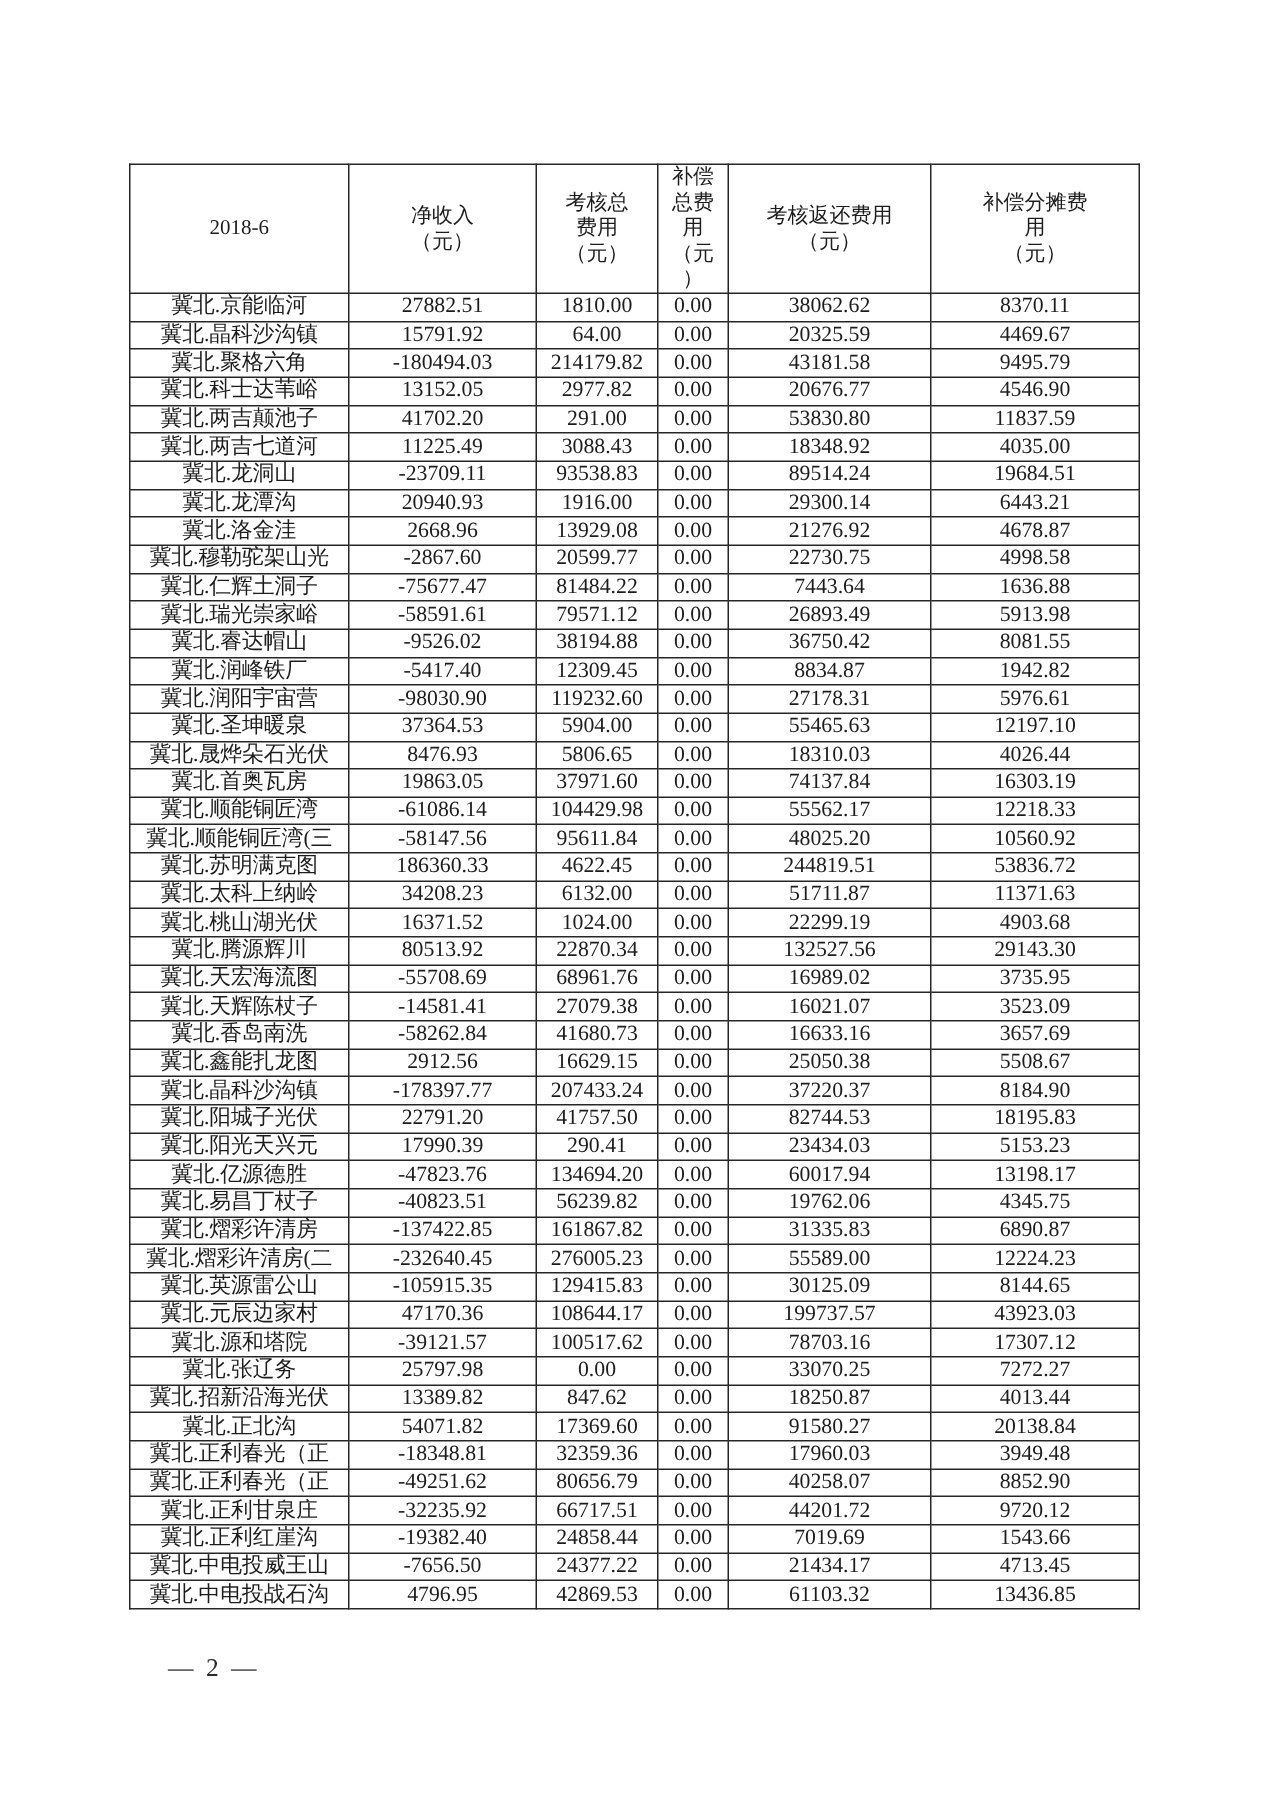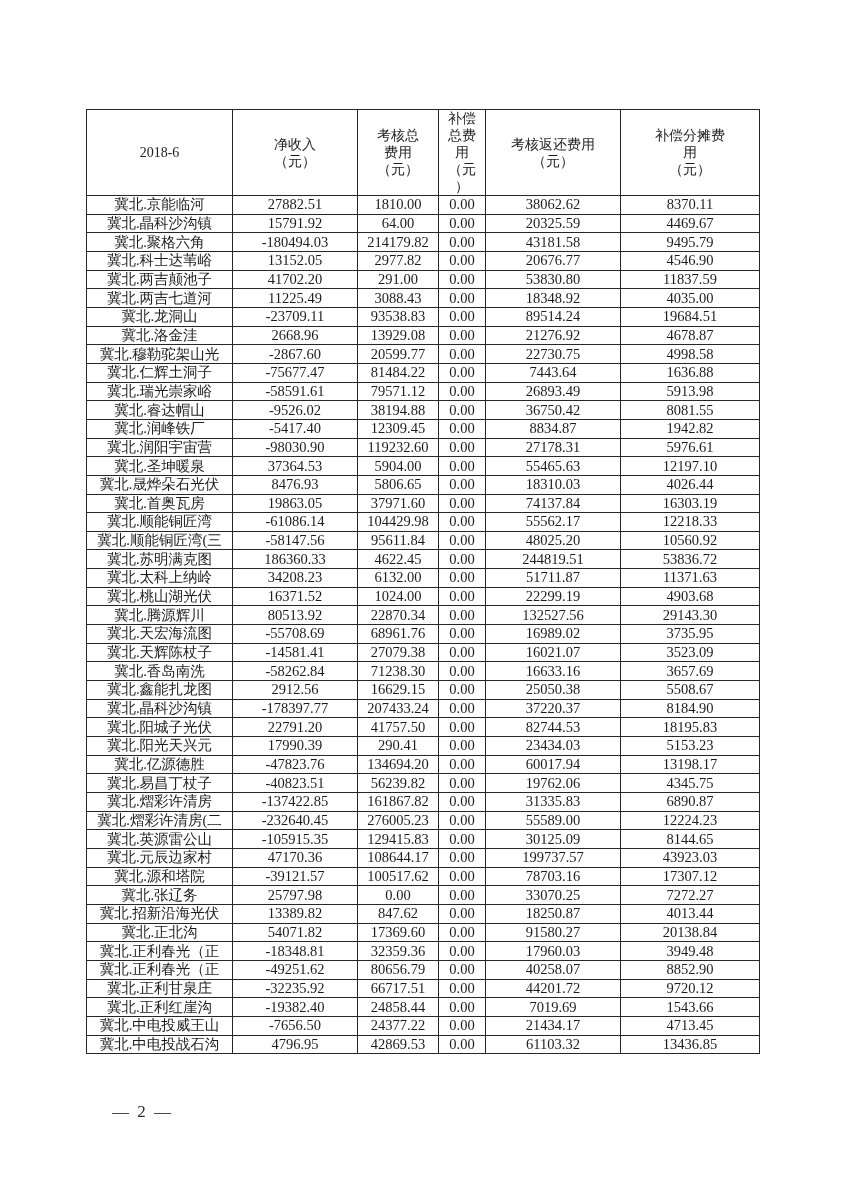--- a/index.html
+++ b/index.html
@@ -134,20 +134,28 @@
         </tr>
         <tr>
           <td>冀北.龙洞山</td>
           <td>-23709.11</td>
           <td>93538.83</td>
           <td>0.00</td>
           <td>89514.24</td>
           <td>19684.51</td>
         </tr>
         <tr>
+          <td>冀北.龙潭沟</td>
+          <td>20940.93</td>
+          <td>1916.00</td>
+          <td>0.00</td>
+          <td>29300.14</td>
+          <td>6443.21</td>
+        </tr>
+        <tr>
           <td>冀北.洛金洼</td>
           <td>2668.96</td>
           <td>13929.08</td>
           <td>0.00</td>
           <td>21276.92</td>
           <td>4678.87</td>
         </tr>
         <tr>
           <td>冀北.穆勒驼架山光</td>
           <td>-2867.60</td>
@@ -280,21 +288,21 @@
           <td>冀北.天辉陈杖子</td>
           <td>-14581.41</td>
           <td>27079.38</td>
           <td>0.00</td>
           <td>16021.07</td>
           <td>3523.09</td>
         </tr>
         <tr>
           <td>冀北.香岛南洗</td>
           <td>-58262.84</td>
-          <td>71238.30</td>
+          <td>41680.73</td>
           <td>0.00</td>
           <td>16633.16</td>
           <td>3657.69</td>
         </tr>
         <tr>
           <td>冀北.鑫能扎龙图</td>
           <td>2912.56</td>
           <td>16629.15</td>
           <td>0.00</td>
           <td>25050.38</td>

